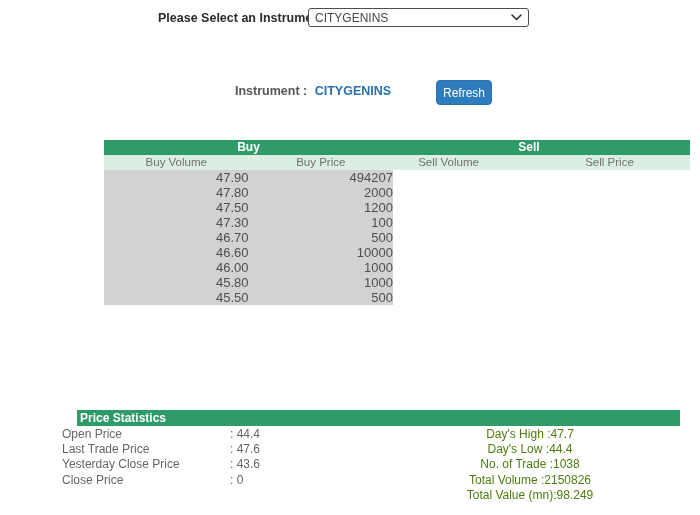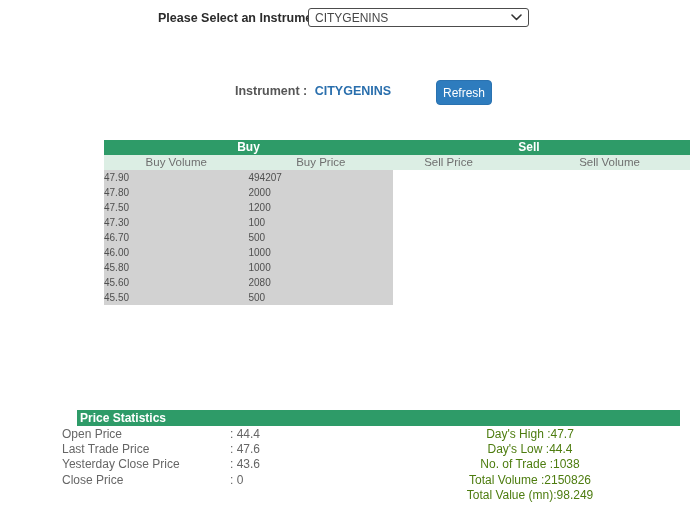--- a/index.html
+++ b/index.html
@@ -41,21 +41,21 @@
   .depth-table{position:absolute;top:140px;}
   .depth-table.buy{left:68px;width:289px;padding-left:36px;}
   .depth-table.sell{left:368px;width:322px;}
   .dt-title{
     height:15px;line-height:15px;background:var(--header_green);
     color:#fff;font-size:12px;font-weight:bold;text-align:center;
   }
   .dt-cols{height:15px;background:var(--subheader_green);display:flex;}
   .dt-cols span{flex:1;text-align:center;line-height:15px;font-size:11.5px;color:#6f6f6f;}
   .dt-row{height:15px;background:var(--row_gray);display:flex;}
-  .dt-row span{flex:1;text-align:left;line-height:15px;font-size:10px;color:#4f4f4f;}
+  .dt-row span{flex:1;text-align:right;line-height:15px;font-size:13px;color:#4f4f4f;}
   
   .stats-bar{
     position:absolute;left:62px;top:410px;width:603px;height:16px;
     background:var(--header_green);color:#fff;font-size:12px;font-weight:bold;
     line-height:16px;padding-left:3px;box-sizing:border-box;margin-left:15px;
   }
   .stats-left{position:absolute;left:62px;top:427px;font-size:12px;color:#666;}
   .stats-left .srow{display:flex;height:15.2px;line-height:15px;}
   .stats-left .slabel{width:168px;}
   .stats-right{
@@ -105,42 +105,42 @@
     </div>
     <div class="dt-row">
       <span>47.30</span>
       <span>100</span>
     </div>
     <div class="dt-row">
       <span>46.70</span>
       <span>500</span>
     </div>
     <div class="dt-row">
+      <span>46.60</span>
+      <span>10000</span>
+    </div>
+    <div class="dt-row">
       <span>46.00</span>
       <span>1000</span>
     </div>
     <div class="dt-row">
       <span>45.80</span>
       <span>1000</span>
-    </div>
-    <div class="dt-row">
-      <span>45.60</span>
-      <span>2080</span>
     </div>
     <div class="dt-row">
       <span>45.50</span>
       <span>500</span>
     </div>
   </div>
 
   <div class="depth-table sell">
     <div class="dt-title">Sell</div>
     <div class="dt-cols">
+      <span>Sell Volume</span>
       <span>Sell Price</span>
-      <span>Sell Volume</span>
     </div>
   </div>
 
   <div class="stats-bar">Price Statistics</div>
 
   <div class="stats-left">
     <div class="srow">
       <span class="slabel">Open Price</span>
       <span class="svalue">: 44.4</span>
     </div>

